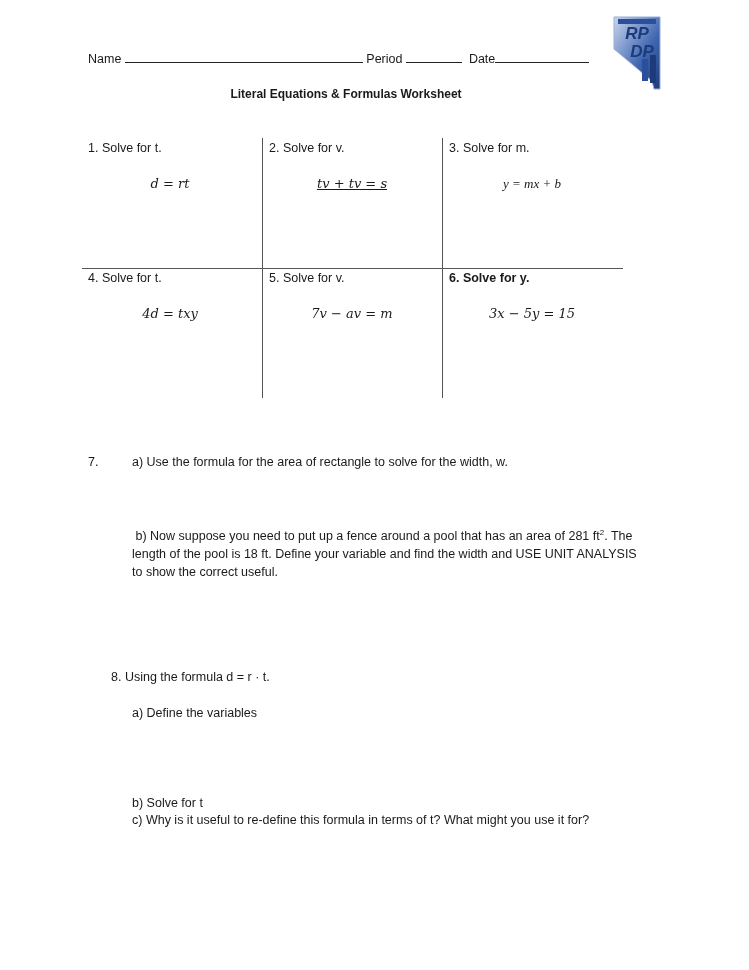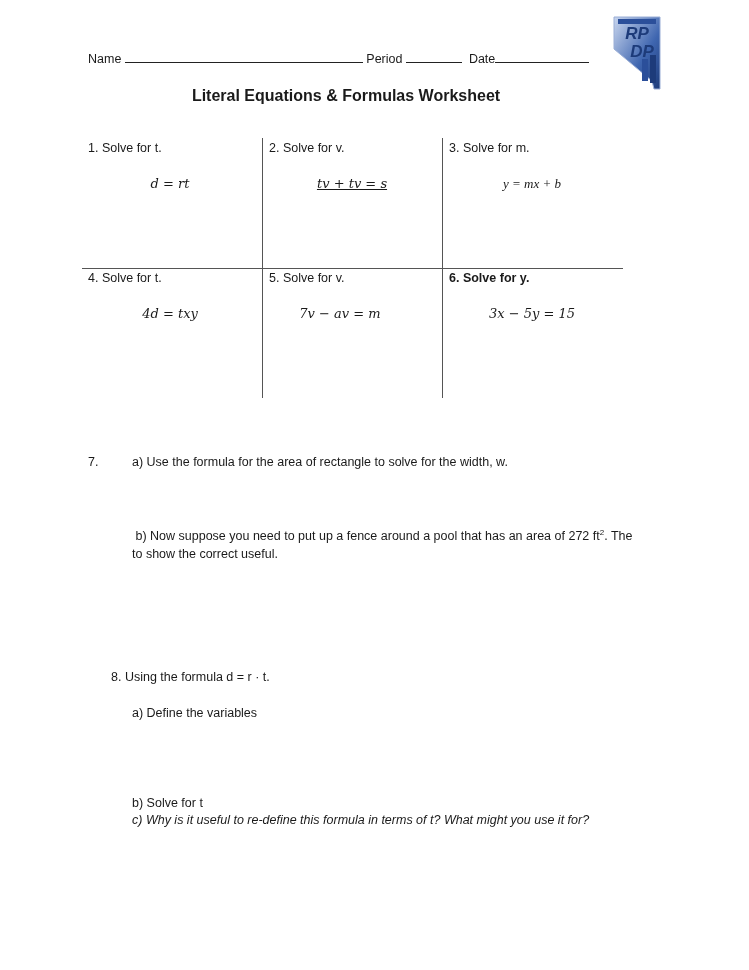--- a/index.html
+++ b/index.html
@@ -1,21 +1,21 @@
 <!DOCTYPE html>
 <html><head>
 <meta charset="utf-8">
 <style>
   html, body { margin: 0; padding: 0; background: #ffffff; }
   body { width: 749px; height: 970px; position: relative; overflow: hidden;
          font-family: "Liberation Sans", "DejaVu Sans", sans-serif; color: #1a1a1a; font-size: 12.5px; }
   .abs { position: absolute; }
   .header-line { left: 88px; top: 50px; white-space: nowrap; font-size: 12.5px; }
   .blank { display: inline-block; border-bottom: 1px solid #222; height: 12px; vertical-align: baseline; }
-  .title { left: 0; width: 692px; top: 87px; text-align: center; font-weight: bold; font-size: 16px; }
+  .title { left: 0; width: 692px; top: 87px; text-align: center; font-weight: bold; font-size: 12px; }
   .logo { left: 612px; top: 15px; width: 50px; height: 78px; }
   .vline { position: absolute; width: 1px; background: #555; }
   .hline { position: absolute; height: 1px; background: #555; }
   .cell-label { position: absolute; font-size: 12.5px; }
   .eq { position: absolute; font-family: "DejaVu Serif", "Liberation Serif", serif; font-style: italic; font-size: 13px; text-align: center; width: 180px; }
   .q { position: absolute; font-size: 12.5px; line-height: 18px; }
   sup { font-size: 8px; }
 </style>
 </head>
 <body>
@@ -58,28 +58,29 @@
 <div class="cell-label" style="left:269px; top:141px;">2. Solve for v.</div>
 <div class="eq" style="left:262px; top:176px;text-decoration:underline;">tv + tv = s</div>
 
 <div class="cell-label" style="left:449px; top:141px;">3. Solve for m.</div>
 <div class="eq" style="left:442px; top:176px;font-family:Liberation Serif, serif;">y = mx + b</div>
 
 <div class="cell-label" style="left:88px; top:271px;">4. Solve for t.</div>
 <div class="eq" style="left:80px; top:306px;">4d = txy</div>
 
 <div class="cell-label" style="left:269px; top:271px;">5. Solve for v.</div>
-<div class="eq" style="left:250px; top:306px;">7v − av = m</div>
+<div class="eq" style="left:262px; top:306px;">7v − av = m</div>
 
 <div class="cell-label" style="left:449px; top:271px;font-weight:bold;">6. Solve for y.</div>
 <div class="eq" style="left:442px; top:306px;">3x − 5y = 15</div>
 
 <div class="q" style="left:88px; top:453px;">7.</div>
 <div class="q" style="left:132px; top:453px;">a) Use the formula for the area of rectangle to solve for the width, w.</div>
 <div class="q" style="left:132px; top:524px; width:560px;">
-  <div>&nbsp;<span>b) Now suppose you need to put up a fence around a pool that has an area of 272 ft</span><sup>2</sup><span>.  The</span></div>
+  <div>&nbsp;<span>b) Now suppose you need to put up a fence around a pool that has an area of 281 ft</span><sup>2</sup><span>.  The</span></div>
+  <div>length of the pool is 18 ft.  Define your variable and find the width and USE UNIT ANALYSIS</div>
   <div>to show the correct useful.</div>
 </div>
 
 <div class="q" style="left:88px; top:668px;margin-left:23px;">8. Using the formula d = r · t.</div>
 <div class="q" style="left:132px; top:704px;">a) Define the variables</div>
 <div class="q" style="left:132px; top:758px;margin-top:36px;">b) Solve for t</div>
-<div class="q" style="left:132px; top:811px;font-style:italic;">c) Why is it useful to re-define this formula in terms of t? What might you use it for?</div>
+<div class="q" style="left:132px; top:811px;">c) Why is it useful to re-define this formula in terms of t? What might you use it for?</div>
 
 </body></html>

